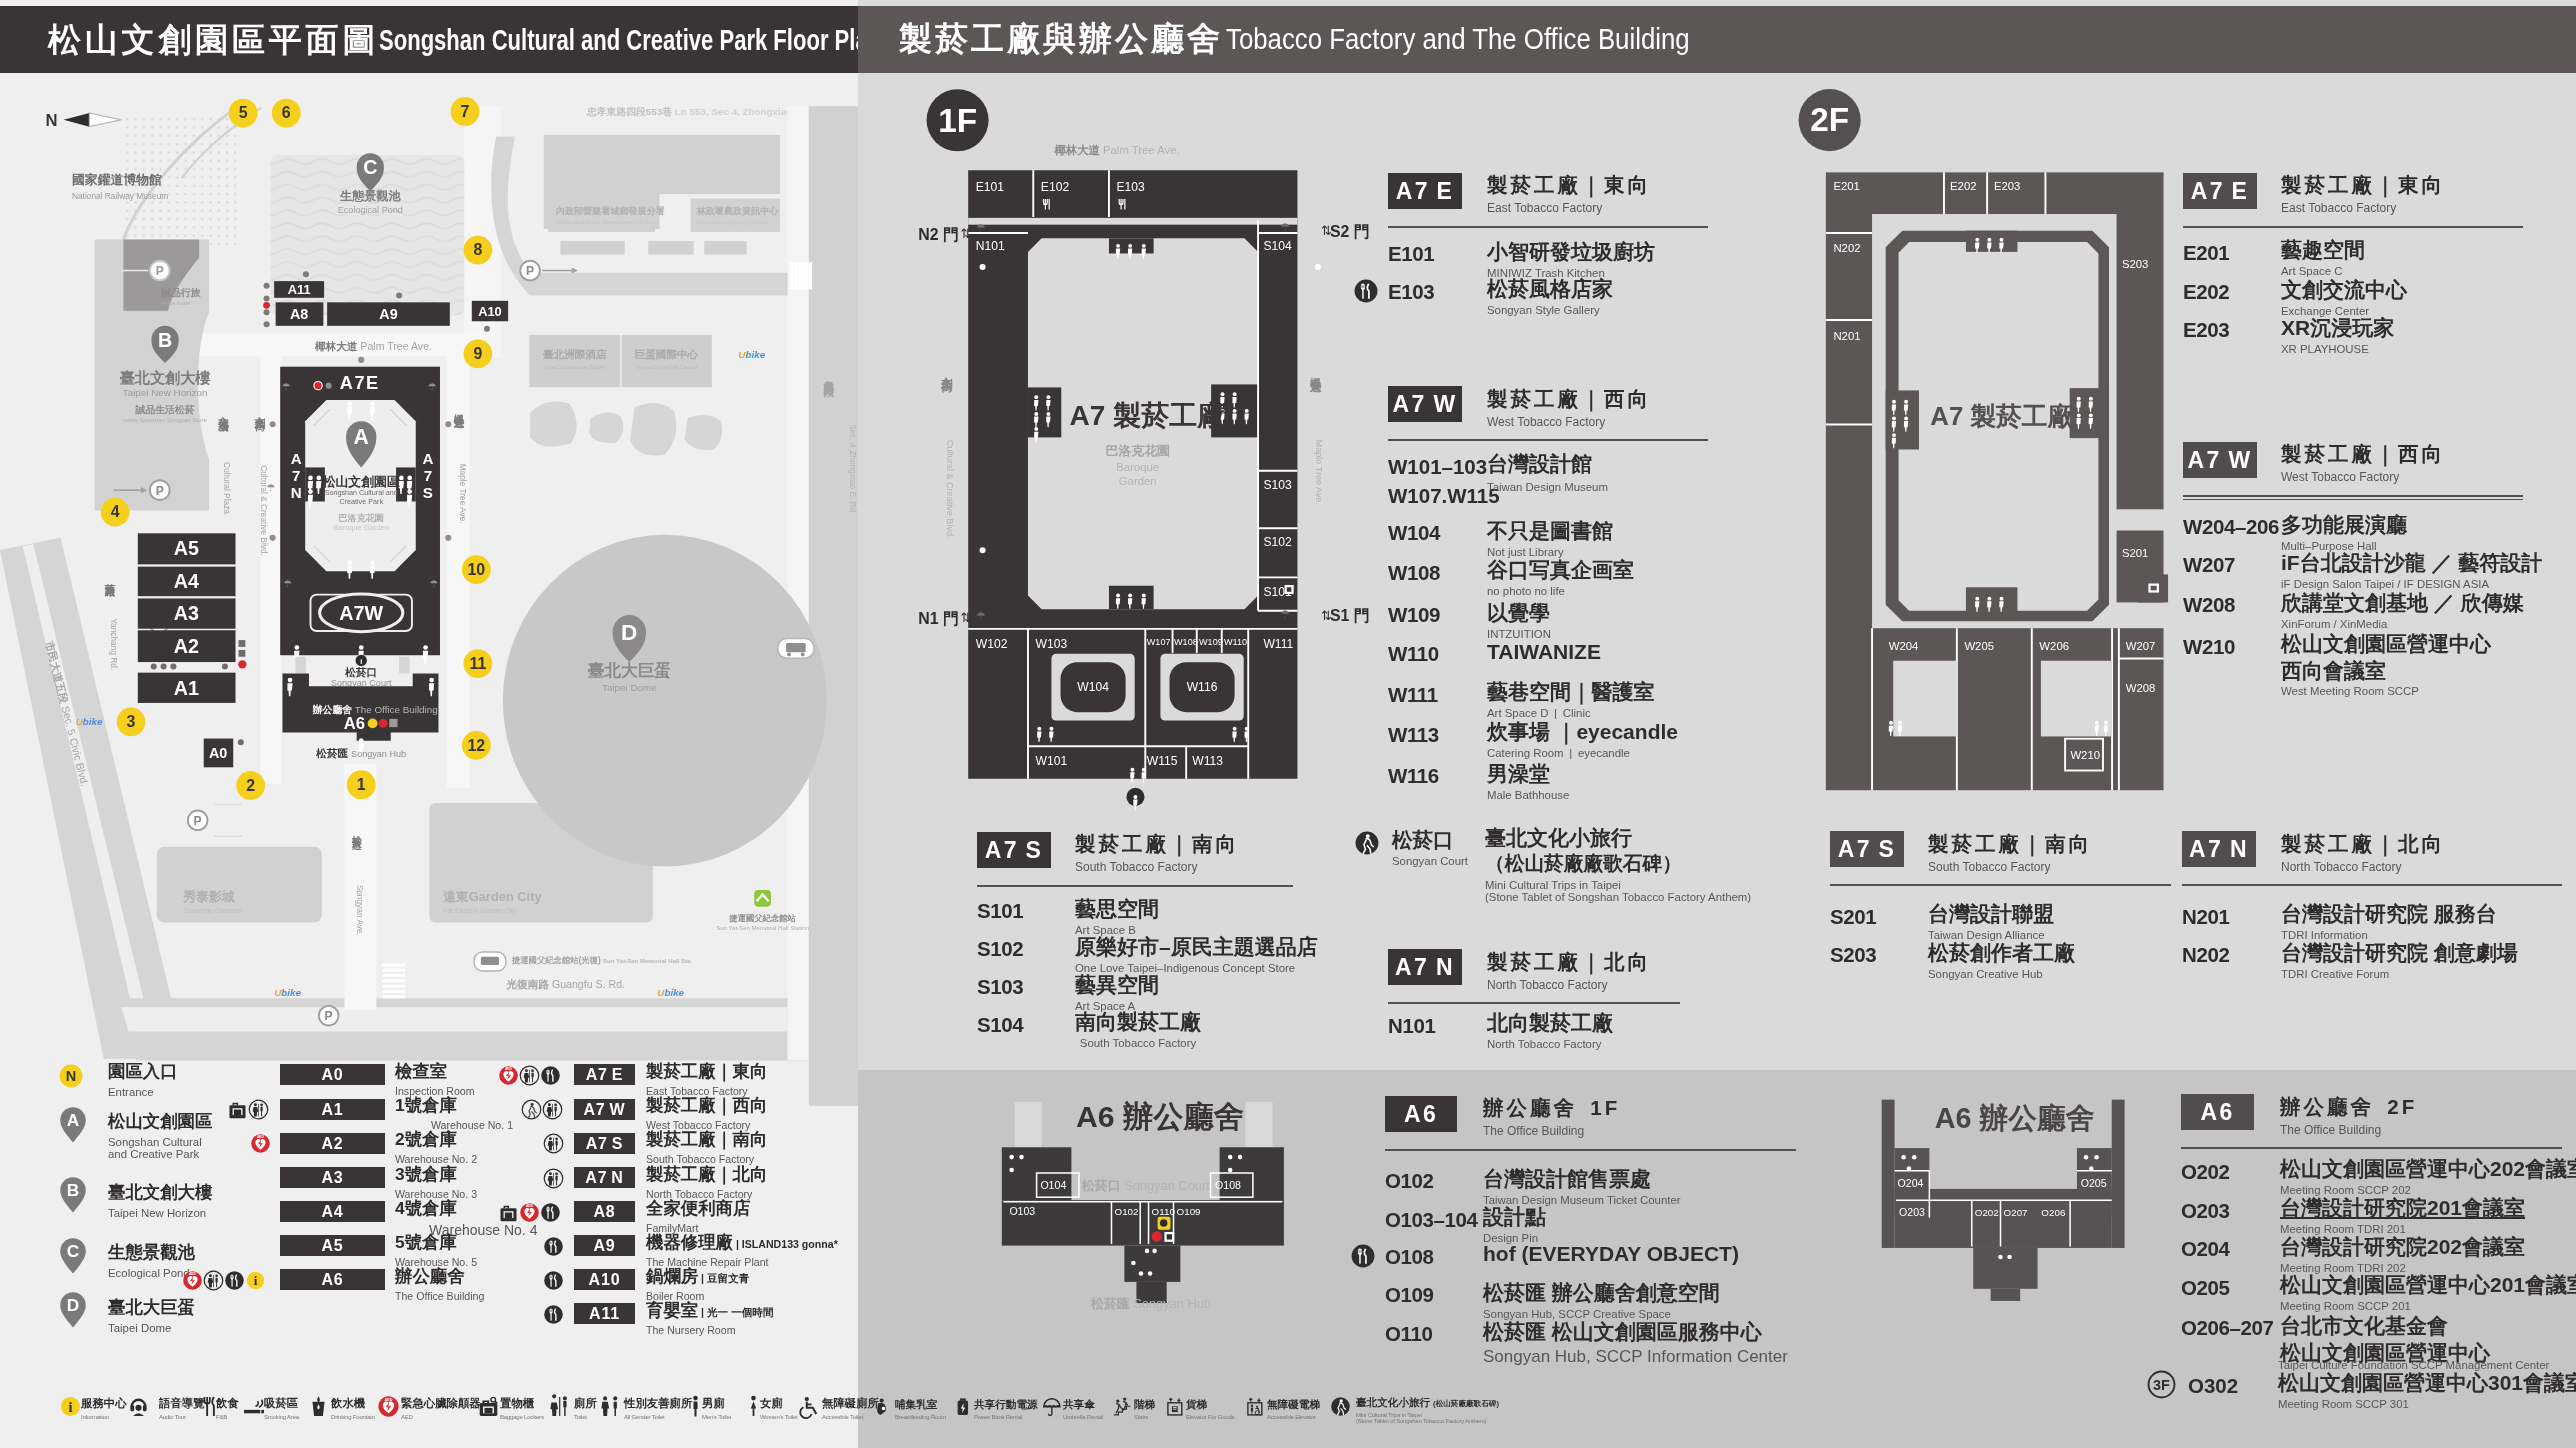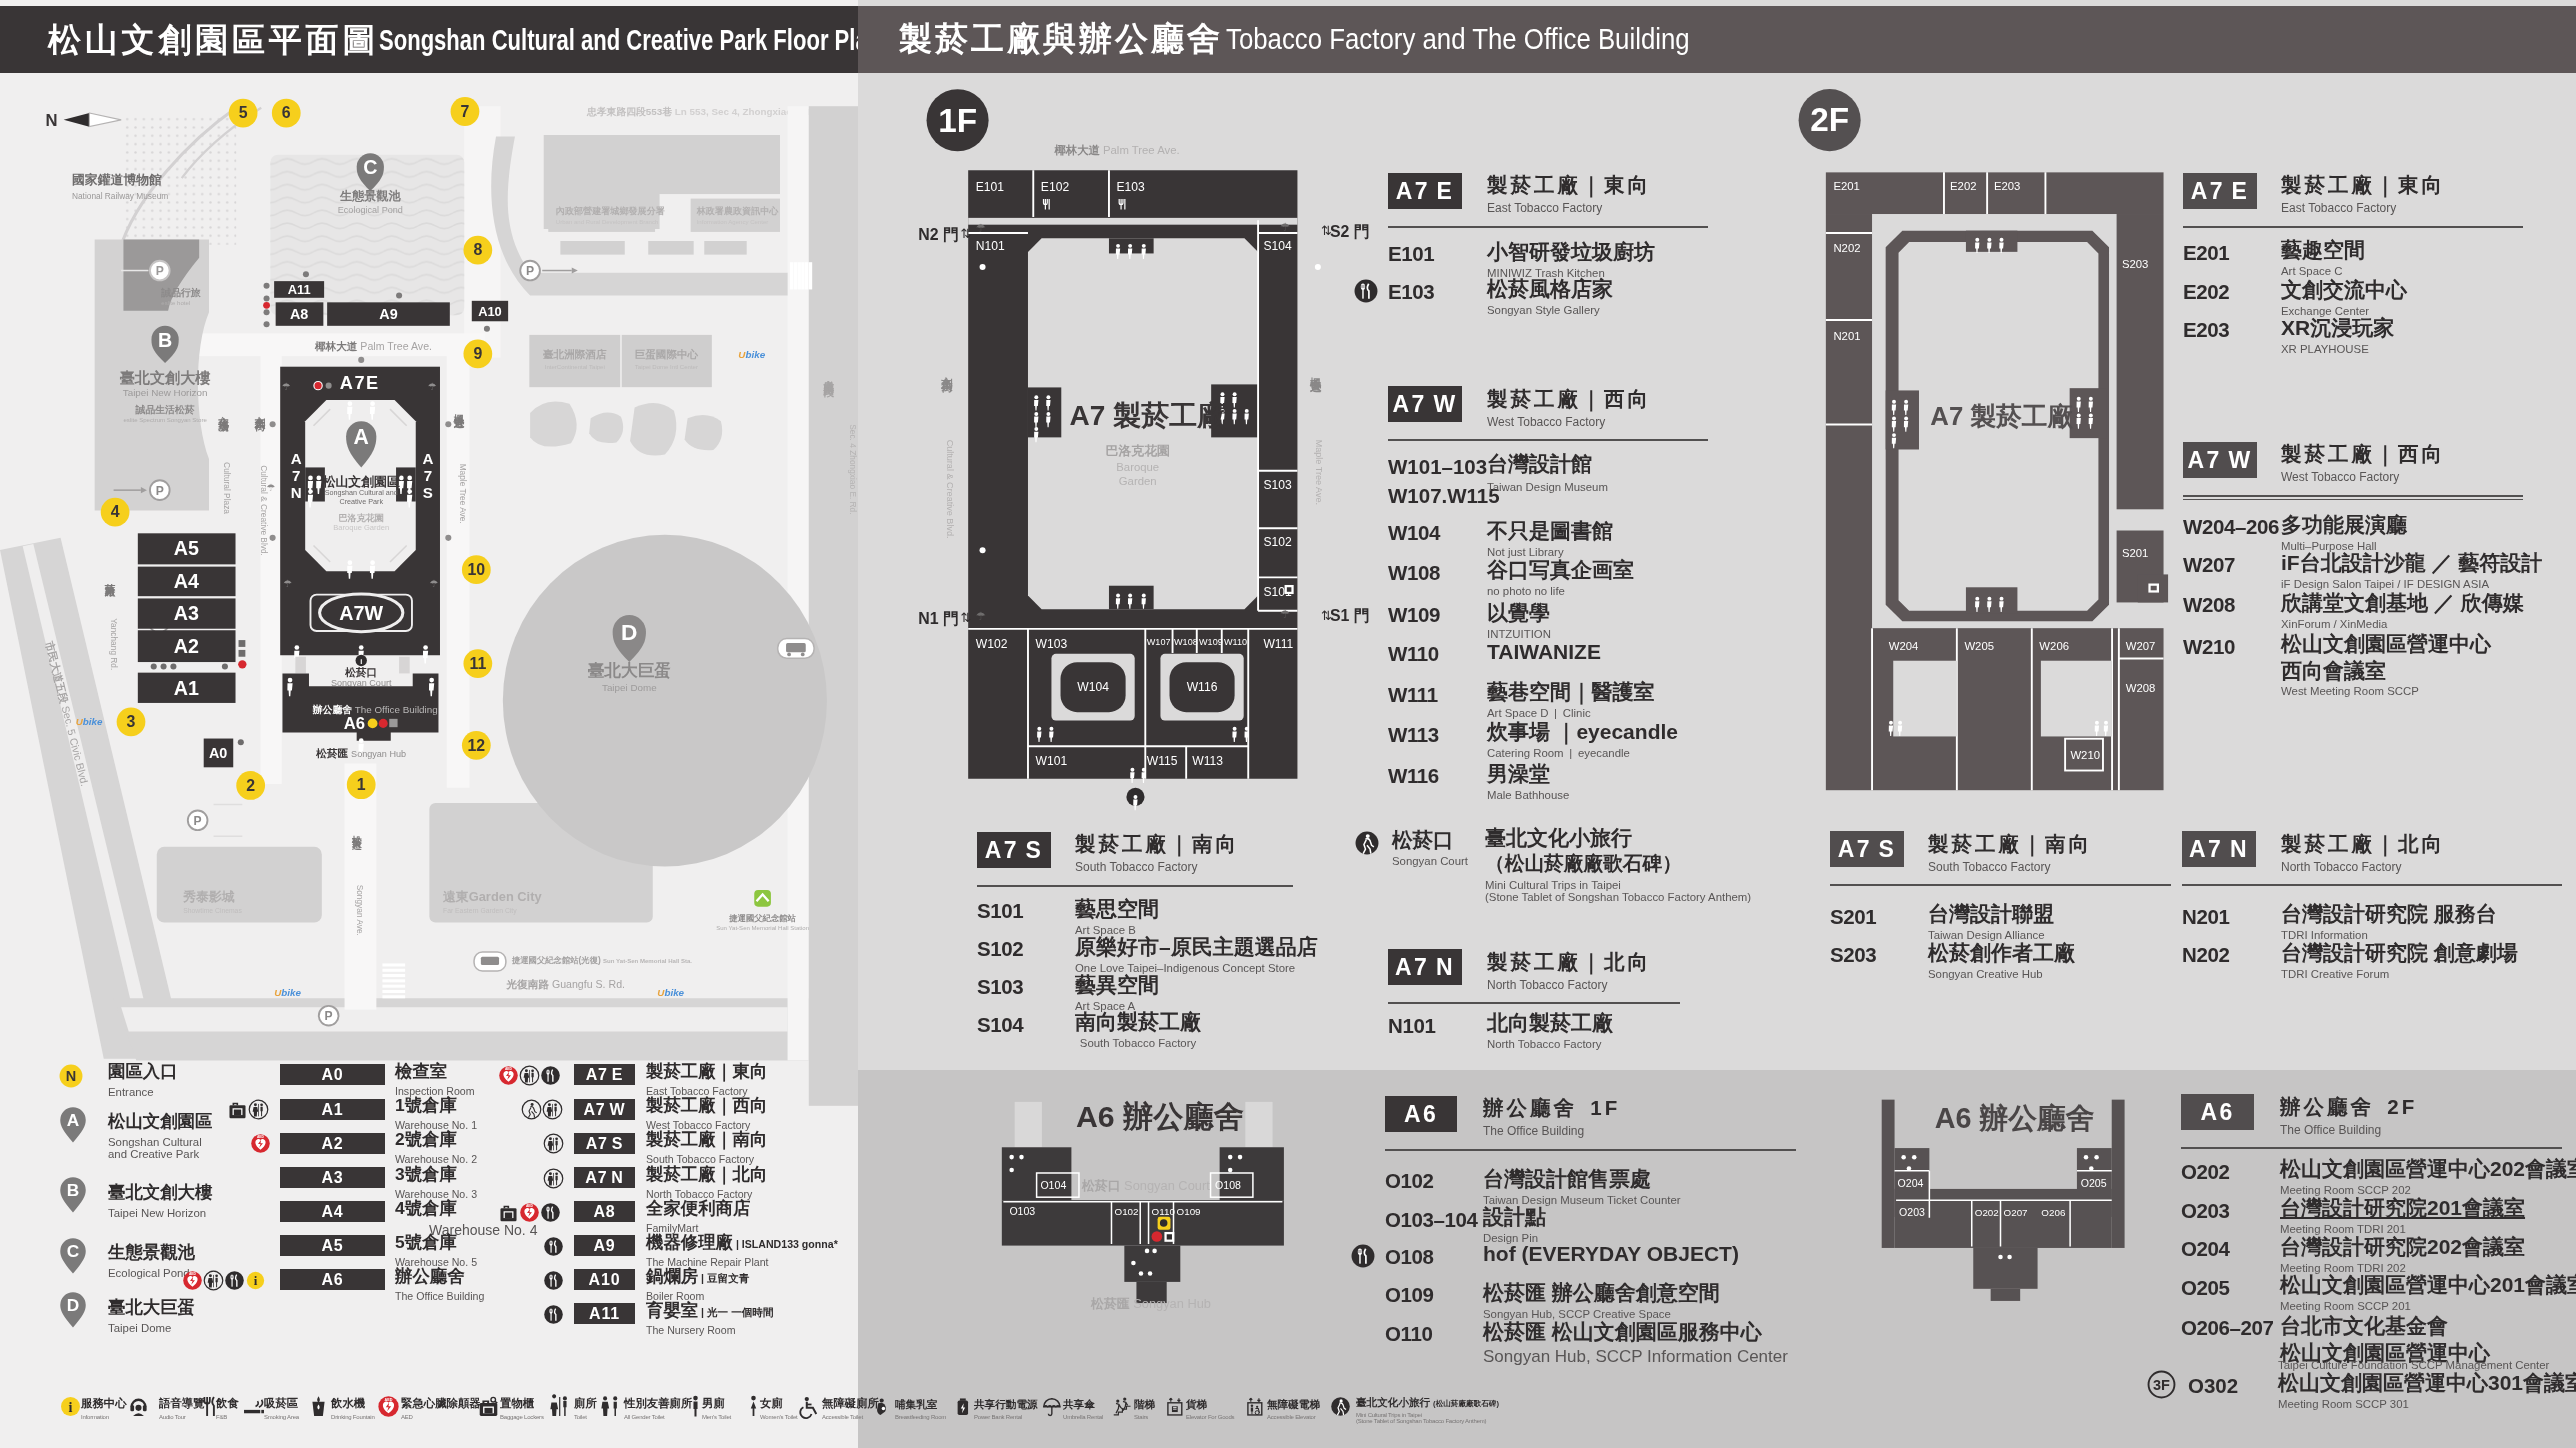--- a/index.html
+++ b/index.html
@@ -387,21 +387,21 @@
       <circle cx="22" cy="9.4" r="2.2" fill="#2f2c2d"></circle>
       <path d="M20.2,12.6 h3.6 v7.4 h-1 v8 h-1.6 v-8 h-1 z" fill="#2f2c2d"></path>
     </svg></div>
 
 <div class="ab" style="left:280px;top:1099px;">
     <div class="hbox" style="width:105px;height:21px;font-size:16px;line-height:21px;letter-spacing:0.8px;">A1</div>
   </div>
 
 <div class="ab" style="left:395px;top:1096px;">
     <div class="cjk" style="font-size:17.4px;">1號倉庫</div>
-    <div class="sub" style="font-size:10.6px;margin-top:6px;">Warehouse No. 1</div>
+    <div class="sub" style="font-size:10.6px;margin-top:6px;margin-left:36px;">Warehouse No. 1</div>
   </div>
 
 <div class="ab" style="left:250px;top:1133px;"><svg width="21" height="21" viewBox="0 0 34 34" style="position:static;display:inline-block;vertical-align:middle;">
       <circle cx="17" cy="17" r="15" fill="#d7282f"></circle>
       <path d="M17,27 C 7,20 7,12 12,10 c3,-1.4 5,0.6 5,2 c0,-1.4 2,-3.4 5,-2 c5,2 5,10 -5,17 z" fill="#fff"></path>
       <path d="M18,11 l-5,7 h4 l-2,6 l6,-7.5 h-4 z" fill="#d7282f"></path>
       <text x="17" y="8.4" font-size="5.5" font-weight="bold" fill="#fff" text-anchor="middle">AED</text>
     </svg></div>
 
 <div class="ab" style="left:280px;top:1133px;">

